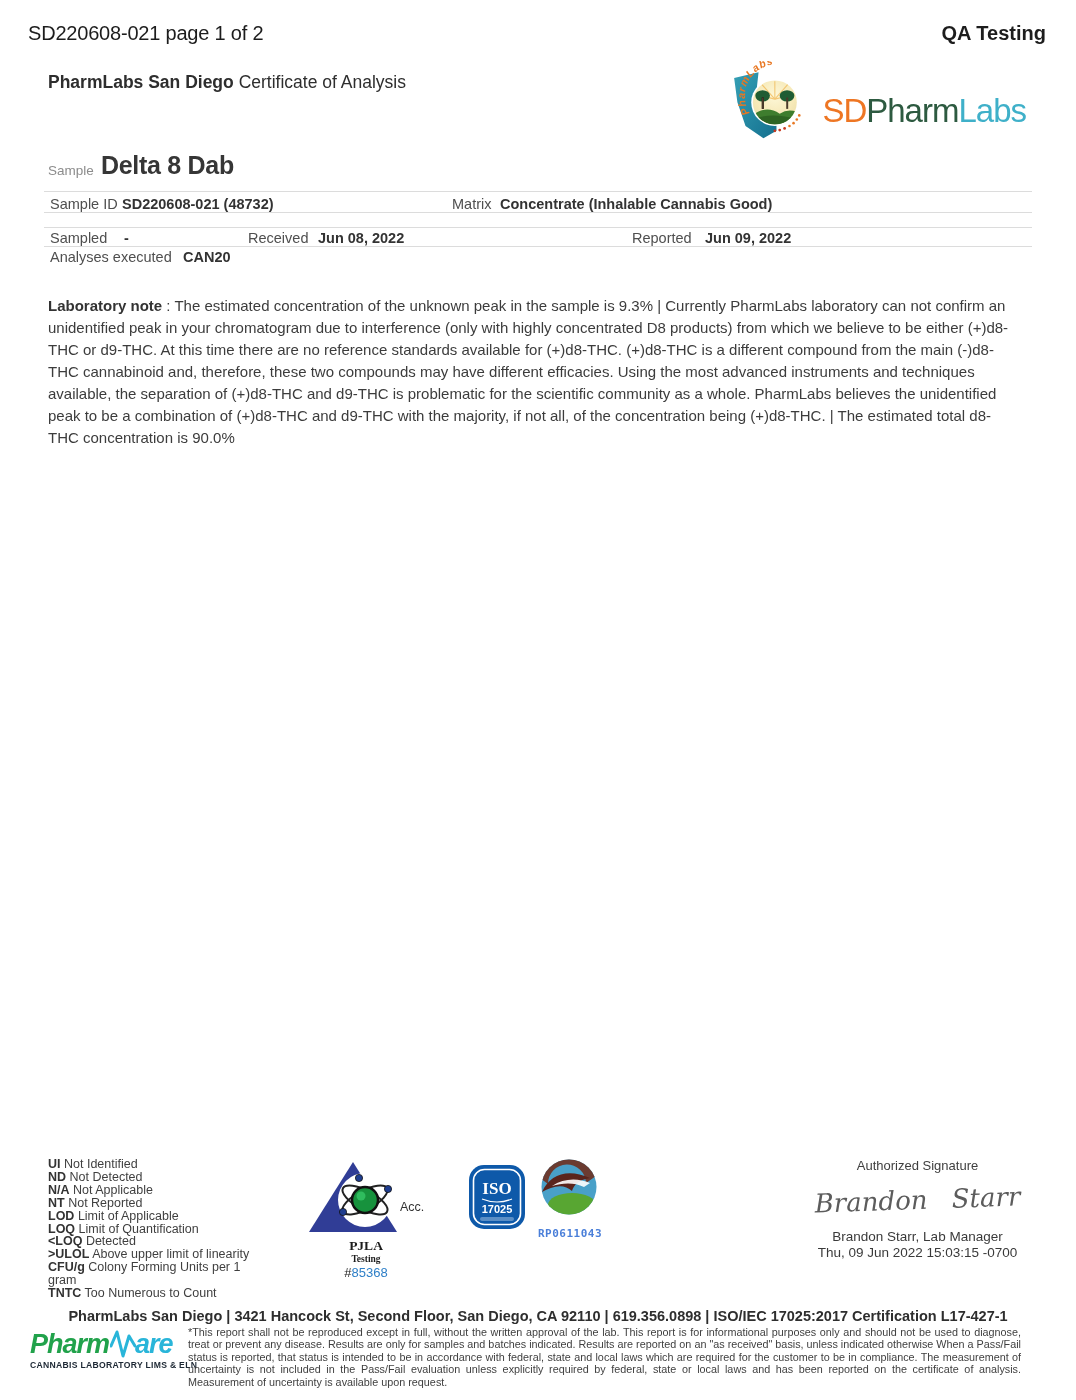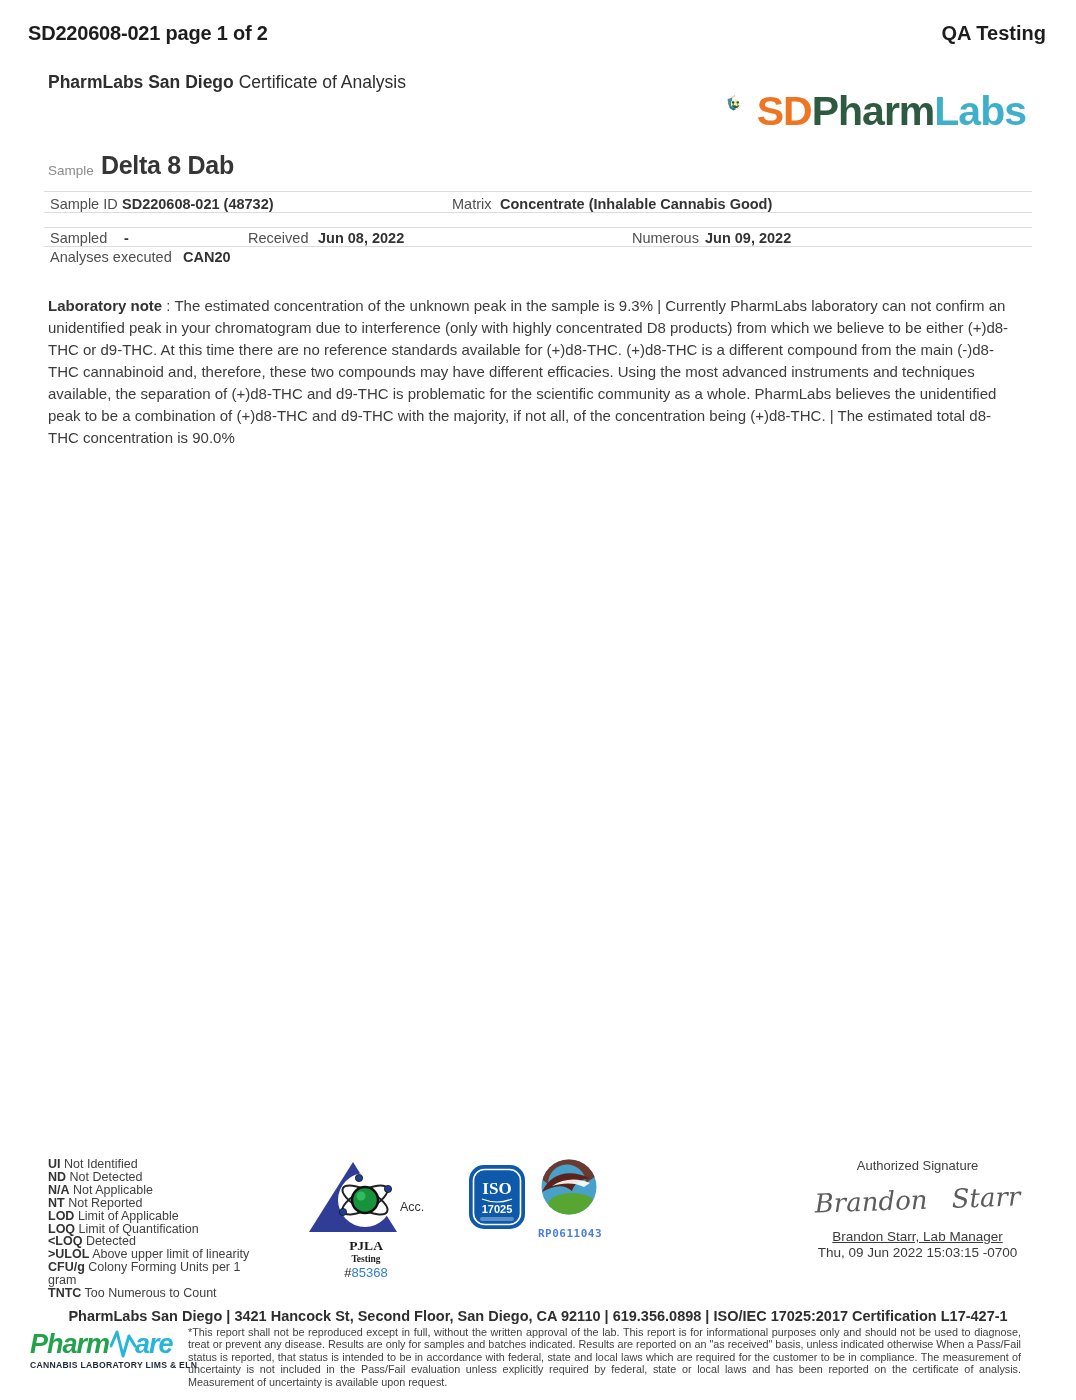--- a/index.html
+++ b/index.html
@@ -3,32 +3,32 @@
 <meta charset="utf-8">
 <style>
   html,body{margin:0;padding:0;background:#e9e9e9;}
   .page{
     position:relative;width:1076px;height:1400px;margin:0 auto;background:#ffffff;
     font-family:"Liberation Sans",sans-serif;color:#3d3d3d;overflow:hidden;
   }
   .abs{position:absolute;}
 
   
-  .hdr-left{left:28px;top:22px;font-size:20px;font-weight:700;color:#1d1d1d;letter-spacing:-0.2px;}
+  .hdr-left{left:28px;top:22px;font-size:20px;font-weight:400;color:#1d1d1d;letter-spacing:-0.2px;}
   .hdr-right{right:30px;top:22px;font-size:20px;font-weight:700;color:#1d1d1d;}
 
   
   .company-line{left:48px;top:72px;font-size:17.5px;color:#2e2e2e;}
   .company-line .b{font-weight:700;}
   .addr{left:48px;top:105px;font-size:15px;line-height:21.5px;color:#3c3c3c;}
   .accent{color:#2e7fc7;}
 
   
   .brand{left:726px;top:60px;width:300px;height:88px;display:flex;align-items:center;}
-  .brand .wordmark{font-size:41px;font-weight:700;letter-spacing:-1px;margin-left:15px;margin-top:14px;white-space:nowrap;}
+  .brand .wordmark{font-size:33px;font-weight:400;letter-spacing:-1px;margin-left:15px;margin-top:14px;white-space:nowrap;}
   .wm-sd{color:#ee7623;}
   .wm-pharm{color:#2d5a40;}
   .wm-labs{color:#3fb0c9;}
 
   
   .sample-label{left:48px;top:163px;font-size:13.5px;color:#8c8c8c;}
   .sample-name{left:101px;top:151px;font-size:25px;font-weight:700;color:#363636;letter-spacing:-0.3px;text-align:center;}
 
   
   .hline{left:44px;width:988px;height:1px;background:#dcdcdc;}
@@ -54,21 +54,21 @@
   
   .isoblk{left:468px;top:1164px;width:58px;}
   
   .deablk{left:538px;top:1156px;width:62px;text-align:center;}
   .dea-num{font-size:11px;font-weight:700;color:#4a7fd9;letter-spacing:0.5px;margin-top:3px;font-family:"DejaVu Sans Mono",monospace;}
 
   
   .sig{left:810px;top:1158px;width:215px;text-align:center;}
   .sig-title{font-size:13px;color:#3f3f3f;}
   .sig-script{font-family:"DejaVu Serif",serif;font-style:italic;font-size:26px;color:#5c5c5c;word-spacing:16px;margin-top:12px;transform:rotate(-2deg);}
-  .sig-name{font-size:13.5px;color:#3a3a3a;margin-top:14px;text-decoration:underline;}
+  .sig-name{font-size:13.5px;color:#3a3a3a;margin-top:14px;}
   .sig-date{font-size:13.5px;color:#3a3a3a;margin-top:1px;}
 
   
   .foot-contact{left:0;top:1308px;width:100%;text-align:center;font-size:14.5px;font-weight:700;color:#2e2e2e;}
   .pharmware{left:30px;top:1330px;width:158px;}
   .pw-row{display:flex;align-items:flex-end;line-height:1;}
   .pw-pharm{font-size:27px;font-weight:700;color:#21a24b;font-style:italic;letter-spacing:-1px;}
   .pw-are{font-size:27px;font-weight:700;color:#29b5d9;font-style:italic;letter-spacing:-1px;}
   .pw-tag{font-size:8.6px;font-weight:700;color:#1c2733;letter-spacing:0.3px;margin-top:2px;white-space:nowrap;}
   .disclaimer{left:188px;top:1326px;width:833px;font-size:10.8px;line-height:12.4px;color:#3f3f3f;text-align:justify;}
@@ -152,21 +152,21 @@
 
   <div class="abs cell-label" style="left:50px;top:196px">Sample ID</div>
   <div class="abs cell-value" style="left:122px;top:196px">SD220608-021 (48732)</div>
   <div class="abs cell-label" style="left:452px;top:196px">Matrix</div>
   <div class="abs cell-value" style="left:500px;top:196px">Concentrate (Inhalable Cannabis Good)</div>
 
   <div class="abs cell-label" style="left:50px;top:230px">Sampled</div>
   <div class="abs cell-value" style="left:124px;top:230px">-</div>
   <div class="abs cell-label" style="left:248px;top:230px">Received</div>
   <div class="abs cell-value" style="left:318px;top:230px">Jun 08, 2022</div>
-  <div class="abs cell-label" style="left:632px;top:230px">Numerous</div>
+  <div class="abs cell-label" style="left:632px;top:230px">Reported</div>
   <div class="abs cell-value" style="left:705px;top:230px">Jun 09, 2022</div>
 
   <div class="abs cell-label" style="left:50px;top:249px">Analyses executed</div>
   <div class="abs cell-value" style="left:183px;top:249px">CAN20</div>
 
   <div class="abs labnote">
     <span class="b">Laboratory note</span><span> : </span><span>The estimated concentration of the unknown peak in the sample is 9.3% | Currently PharmLabs laboratory can not confirm an unidentified peak in your chromatogram due to interference (only with highly concentrated D8 products) from which we believe to be either (+)d8-THC or d9-THC. At this time there are no reference standards available for (+)d8-THC. (+)d8-THC is a different compound from the main (-)d8-THC cannabinoid and, therefore, these two compounds may have different efficacies. Using the most advanced instruments and techniques available, the separation of (+)d8-THC and d9-THC is problematic for the scientific community as a whole. PharmLabs believes the unidentified peak to be a combination of (+)d8-THC and d9-THC with the majority, if not all, of the concentration being (+)d8-THC. | The estimated total d8-THC concentration is 90.0%</span>
   </div>
 
   <div class="abs abbrs">

